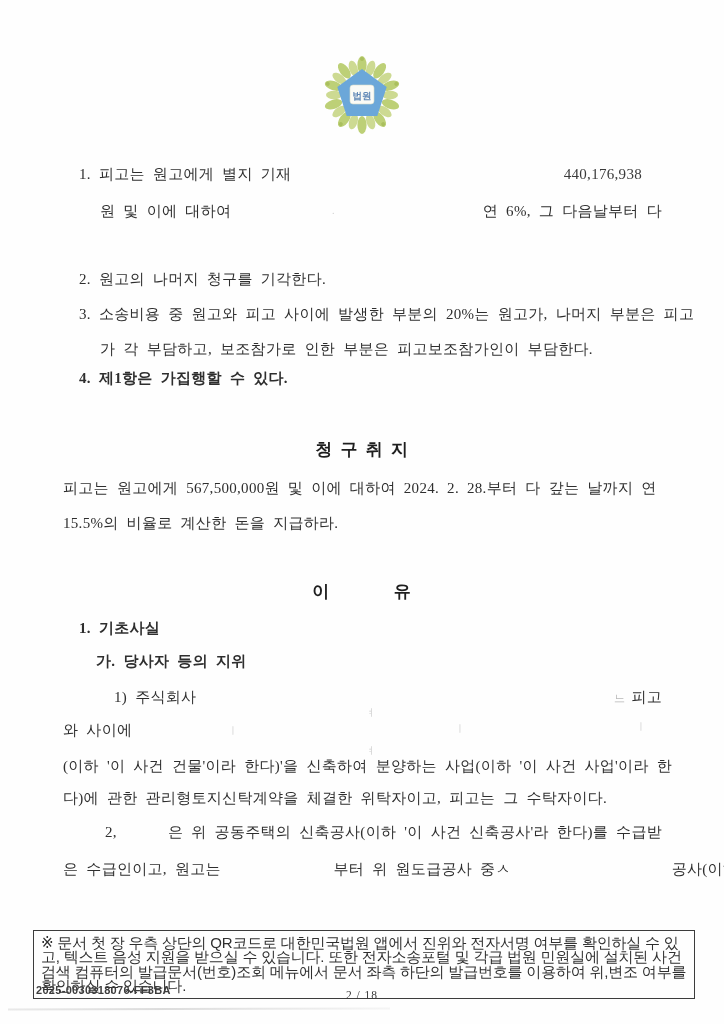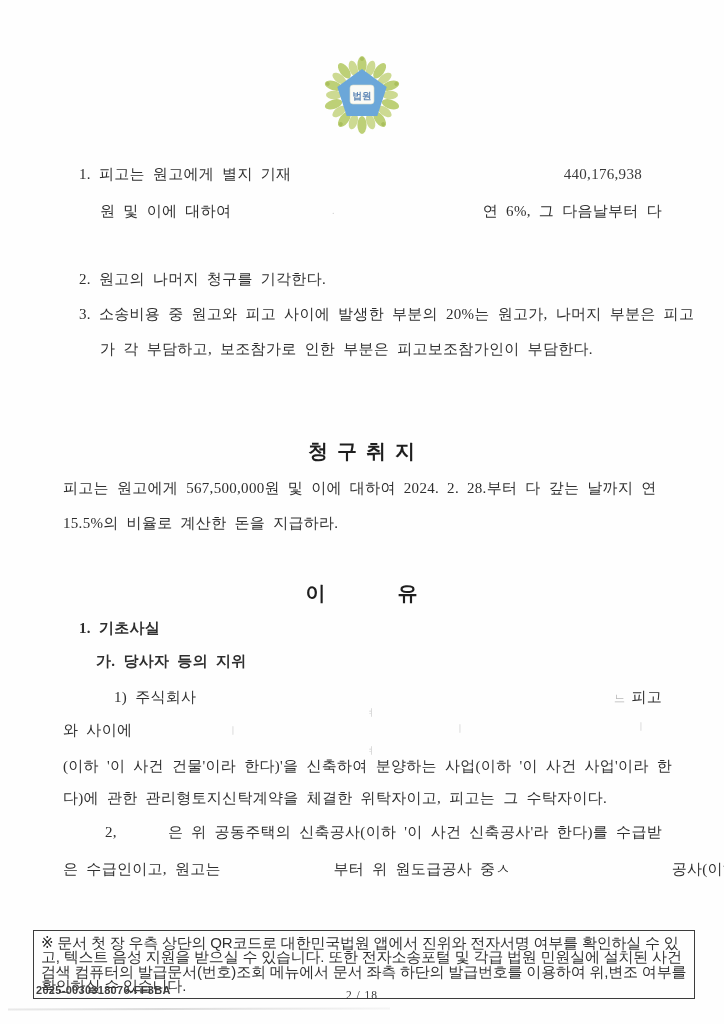--- a/index.html
+++ b/index.html
@@ -18,21 +18,21 @@
   }
   .ln.single{justify-content:flex-start;}
   .ind16{padding-left:16px;text-align:right;}
   .ind33{padding-left:33px;}
   .ind37{padding-left:37px;}
   .ind42{padding-left:42px;}
   .ind51{padding-left:51px;}
   .num-right{padding-right:20px;color:#3a3a3a;}
   .heading{
     position:absolute;left:63px;right:62px;text-align:center;
-    font-size:20px;font-weight:bold;letter-spacing:2px;white-space:pre;color:#1e1e1e;
+    font-size:17px;font-weight:bold;letter-spacing:2px;white-space:pre;color:#1e1e1e;
   }
   .t164{top:164px;} .t201{top:201px;} .t236{top:236px;}
   .t269{top:269px;} .t304{top:304px;} .t339{top:339px;} .t368{top:368px;}
   .t438{top:438px;} .t478{top:478px;} .t513{top:513px;}
   .t580{top:580px;} .t618{top:618px;} .t651{top:651px;}
   .t687{top:687px;} .t720{top:720px;} .t756{top:756px;} .t788{top:788px;}
   .t822{top:822px;} .t859{top:859px;}
   .bold{font-weight:bold;}
   .faint{color:#9b9b9b;opacity:0.7;font-size:11px;margin-right:6px;}
   .artifact{position:absolute;color:#a8a8a8;opacity:0.55;font-size:10px;line-height:10px;}
@@ -114,20 +114,23 @@
   </div>
   <div class="ln t269 ind16 single">
     <span>2. 원고의 나머지 청구를 기각한다.</span>
   </div>
   <div class="ln t304 ind16 single">
     <span>3. 소송비용 중 원고와 피고 사이에 발생한 부분의 20%는 원고가, 나머지 부분은 피고</span>
   </div>
   <div class="ln t339 ind37 single">
     <span>가 각 부담하고, 보조참가로 인한 부분은 피고보조참가인이 부담한다.</span>
   </div>
+  <div class="ln t368 ind16 single bold">
+    <span>4. 제1항은 가집행할 수 있다.</span>
+  </div>
 
   <div class="heading t438">청 구 취 지</div>
   <div class="ln t478 single">
     <span>피고는 원고에게 567,500,000원 및 이에 대하여 2024. 2. 28.부터 다 갚는 날까지 연</span>
   </div>
   <div class="ln t513 single">
     <span>15.5%의 비율로 계산한 돈을 지급하라.</span>
   </div>
 
   <div class="heading t580">이          유</div>

